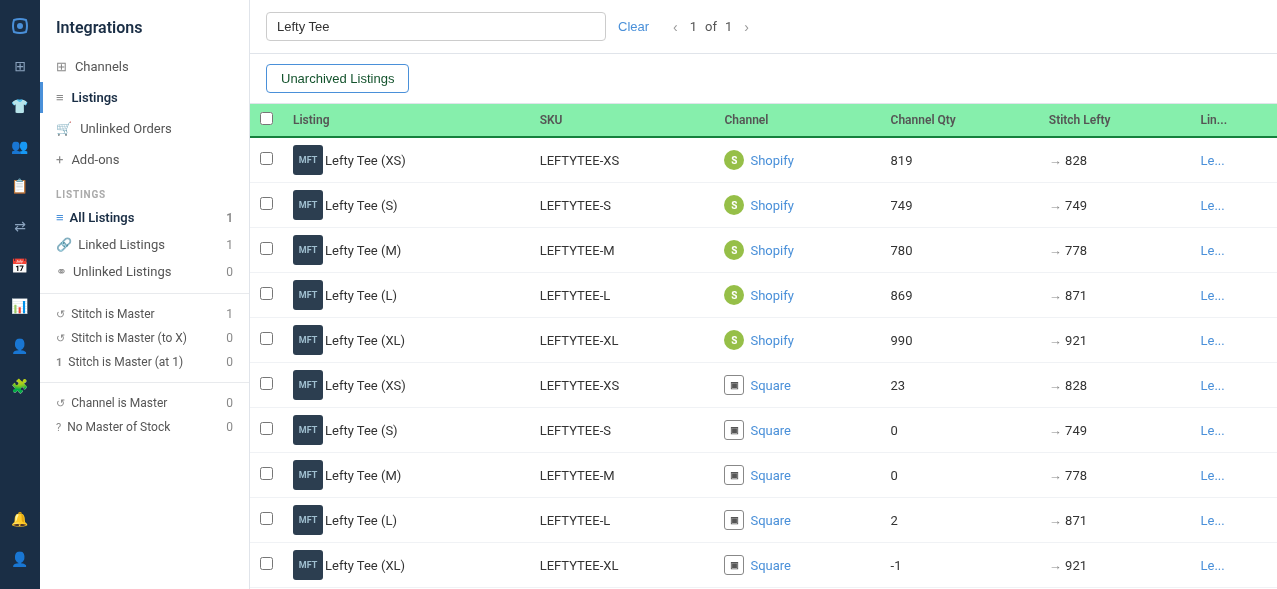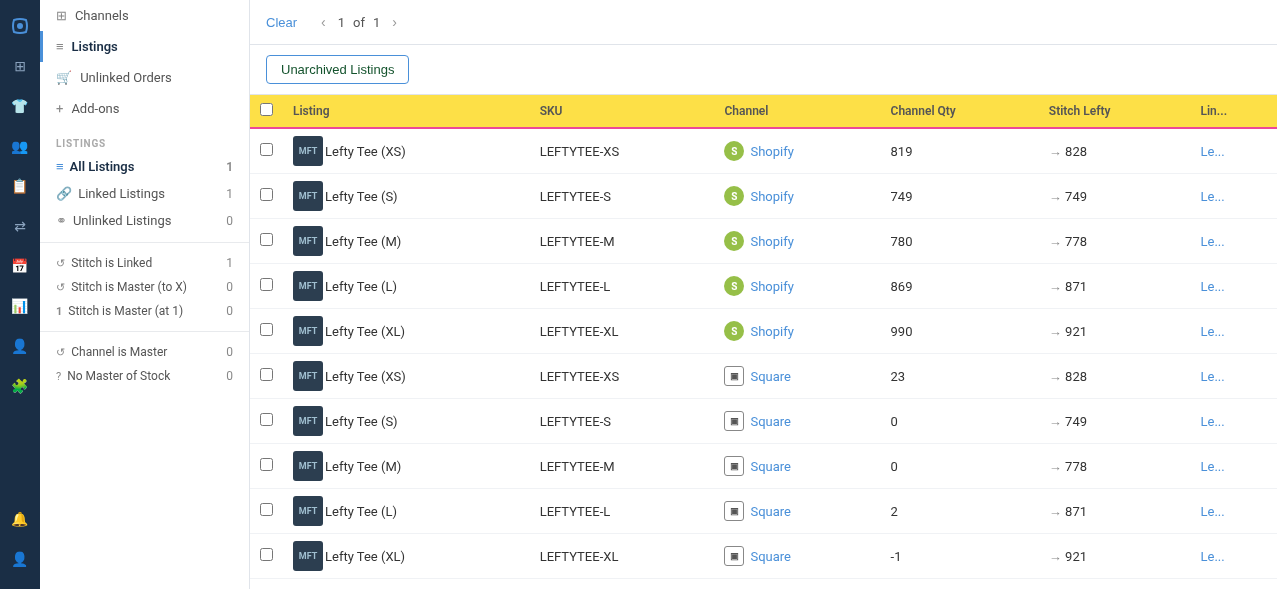--- a/index.html
+++ b/index.html
@@ -165,22 +165,22 @@
 
     
     .table-wrapper { flex: 1; overflow-y: auto; overflow-x: hidden; }
     table { width: 100%; border-collapse: collapse; }
     thead th {
       text-align: left;
       padding: 8px 10px;
       font-size: 12px;
       font-weight: 600;
       color: #555;
-      border-bottom: 2px solid #ec4899;
-      background: #fde047;
+      border-bottom: 2px solid #15803d;
+      background: #86efac;
       position: sticky;
       top: 0;
       white-space: nowrap;
     }
     tbody tr { border-bottom: 1px solid #f0f2f5; }
     tbody td { padding: 7px 10px; vertical-align: middle; font-size: 13px; color: #333; white-space: nowrap; }
 
     .checkbox-col { width: 32px; }
     input[type="checkbox"] { cursor: pointer; }
 
@@ -238,20 +238,21 @@
   <div class="icon-bar-item" style="color:#8ba3be;font-size:14px;">⇄</div>
   <div class="icon-bar-item" style="color:#8ba3be;font-size:14px;">📅</div>
   <div class="icon-bar-item" style="color:#8ba3be;font-size:14px;">📊</div>
   <div class="icon-bar-item" style="color:#8ba3be;font-size:14px;">👤</div>
   <div class="icon-bar-item" style="color:#8ba3be;font-size:14px;">🧩</div>
   <div class="icon-bar-item icon-bar-bottom" style="color:#8ba3be;font-size:14px;">🔔</div>
   <div class="icon-bar-item" style="color:#8ba3be;font-size:14px;margin-bottom:4px;">👤</div>
 </div>
 
 <div class="sidebar">
+  <div class="sidebar-title">Integrations</div>
 
   <div class="sidebar-nav-item">
     <span class="icon">⊞</span>
     <span>Channels</span>
   </div>
   <div class="sidebar-nav-item active" style="position:relative;">
     <div style="position:absolute;left:0;top:0;bottom:0;width:3px;background:#4a90d9;"></div>
     <span class="icon">≡</span>
     <span>Listings</span>
   </div>
@@ -286,21 +287,21 @@
       <span>Unlinked Listings</span>
     </div>
     <span class="count">0</span>
   </div>
 
   <div class="sidebar-divider"></div>
 
   <div class="sidebar-filter-item">
     <div class="left">
       <span style="color:#888;font-size:11px;">↺</span>
-      <span>Stitch is Linked</span>
+      <span>Stitch is Master</span>
     </div>
     <span class="count">1</span>
   </div>
   <div class="sidebar-filter-item">
     <div class="left">
       <span style="color:#888;font-size:11px;">↺</span>
       <span>Stitch is Master (to X)</span>
     </div>
     <span class="count">0</span>
   </div>
@@ -326,20 +327,21 @@
       <span style="color:#888;font-size:11px;">?</span>
       <span>No Master of Stock</span>
     </div>
     <span class="count">0</span>
   </div>
 </div>
 
 <div class="main">
 
   <div class="main-header">
+    <input type="text" class="search-box" value="Lefty Tee" style="">
     <button class="clear-btn">Clear</button>
     <div class="pagination">
       <button class="page-arrow">‹</button>
       <span>1</span>
       <span>of</span>
       <span>1</span>
       <button class="page-arrow">›</button>
     </div>
   </div>
 

